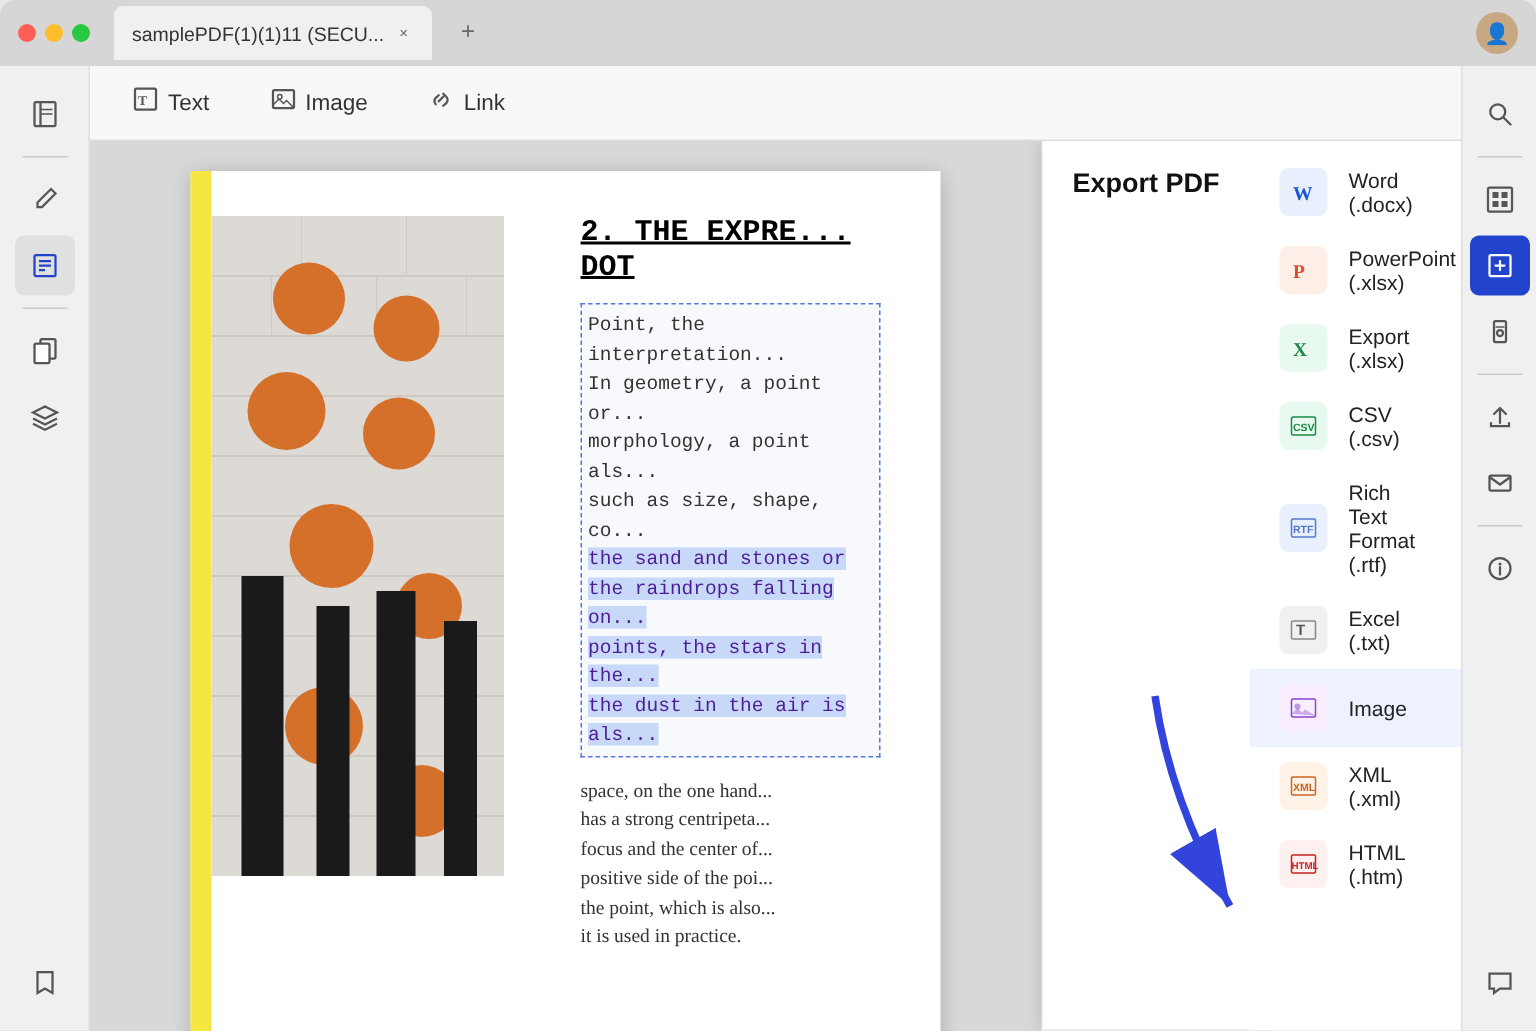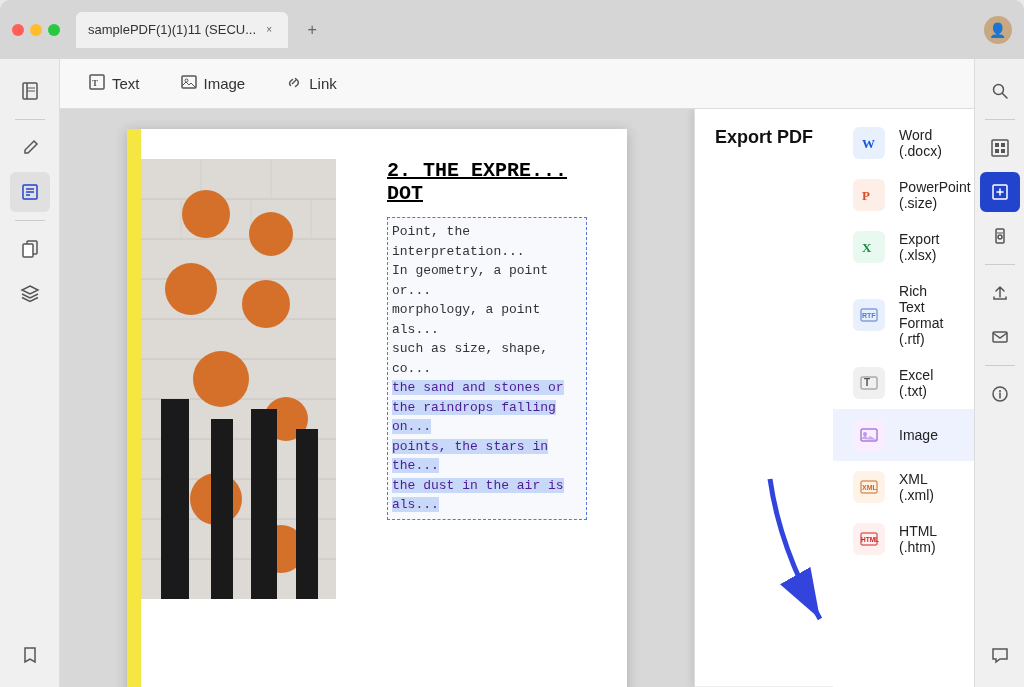--- a/index.html
+++ b/index.html
@@ -8,21 +8,21 @@
       height: 687px;
       overflow: hidden;
       font-family: -apple-system, BlinkMacSystemFont, 'Segoe UI', sans-serif;
       background: #e8e8e8;
       display: flex;
       flex-direction: column;
     }
 
     
     .titlebar {
-      height: 59px;
+      height: 44px;
       background: #d6d6d6;
       display: flex;
       align-items: center;
       padding: 0 12px;
       gap: 8px;
       border-radius: 10px 10px 0 0;
       flex-shrink: 0;
     }
     .traffic-lights {
       display: flex;
@@ -453,20 +453,28 @@
                   Point, the interpretation...<br>
                   In geometry, a point or...<br>
                   morphology, a point als...<br>
                   such as size, shape, co...<br>
                   <span class="pdf-text-highlight">the sand and stones or<br>
                   the raindrops falling on...<br>
                   points, the stars in the...<br>
                   the dust in the air is als...</span>
                 </div>
               </div>
+              <div class="pdf-text">
+                space, on the one hand...<br>
+                has a strong centripeta...<br>
+                focus and the center of...<br>
+                positive side of the poi...<br>
+                the point, which is also...<br>
+                it is used in practice.
+              </div>
             </div>
 
           </div>
         </div>
 
         <div class="export-panel">
           <div class="export-header">
             <div class="export-title">Export PDF</div>
           </div>
           <div class="export-list">
@@ -479,32 +487,41 @@
               </div>
               <span>Word (.docx)</span>
             </div>
 
             <div class="export-item">
               <div class="export-item-icon icon-ppt">
                 <svg width="20" height="20" viewBox="0 0 20 20" fill="none">
                   <text x="3" y="15" font-size="13" font-family="serif" font-weight="bold" fill="#d94f2b">P</text>
                 </svg>
               </div>
-              <span>PowerPoint (.size)</span>
+              <span>PowerPoint (.xlsx)</span>
             </div>
 
             <div class="export-item">
               <div class="export-item-icon icon-excel">
                 <svg width="20" height="20" viewBox="0 0 20 20" fill="none">
                   <text x="3" y="15" font-size="13" font-family="serif" font-weight="bold" fill="#1a8a44">X</text>
                 </svg>
               </div>
               <span>Export (.xlsx)</span>
             </div>
 
+            <div class="export-item">
+              <div class="export-item-icon icon-csv">
+                <svg width="20" height="20" viewBox="0 0 20 20" fill="none">
+                  <rect x="2" y="4" width="16" height="12" rx="1" fill="#e8faf0" stroke="#1a8a44" stroke-width="1"></rect>
+                  <text x="3" y="13" font-size="7" font-family="sans-serif" font-weight="bold" fill="#1a8a44">CSV</text>
+                </svg>
+              </div>
+              <span>CSV (.csv)</span>
+            </div>
 
             <div class="export-item">
               <div class="export-item-icon icon-rtf">
                 <svg width="20" height="20" viewBox="0 0 20 20" fill="none">
                   <rect x="2" y="4" width="16" height="12" rx="1" fill="#e8f0fe" stroke="#5577cc" stroke-width="1"></rect>
                   <text x="3" y="13" font-size="7" font-family="sans-serif" font-weight="bold" fill="#5577cc">RTF</text>
                 </svg>
               </div>
               <span>Rich Text Format (.rtf)</span>
             </div>

